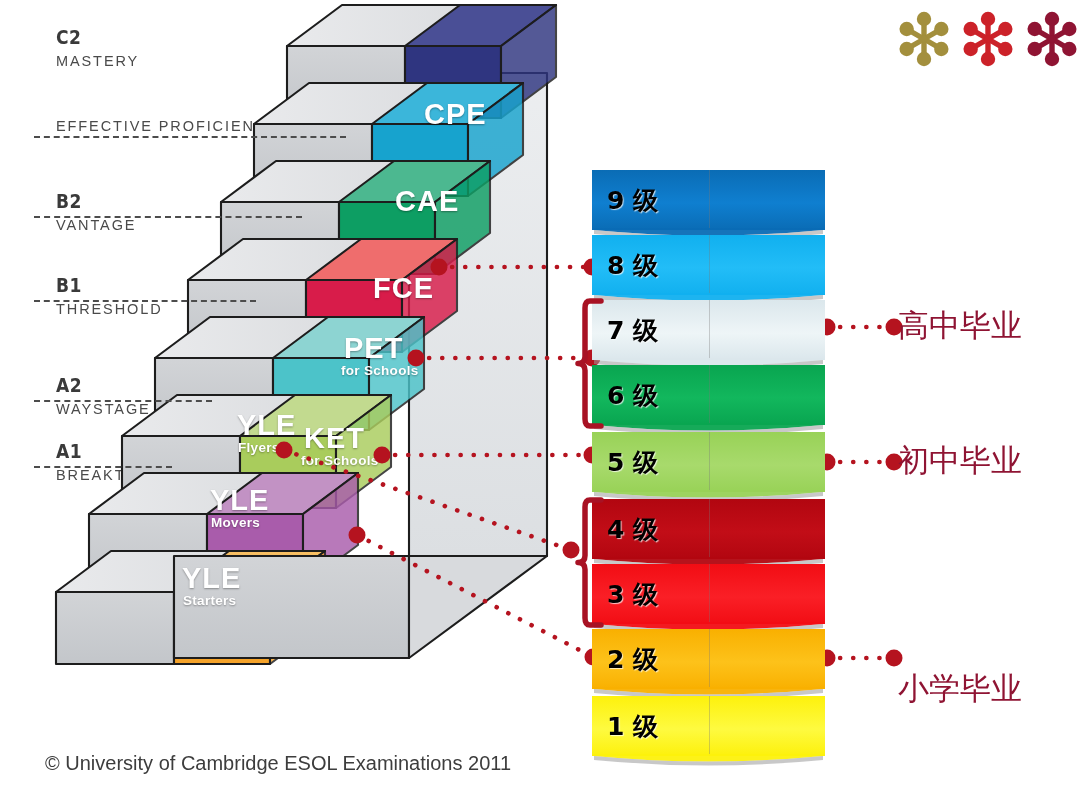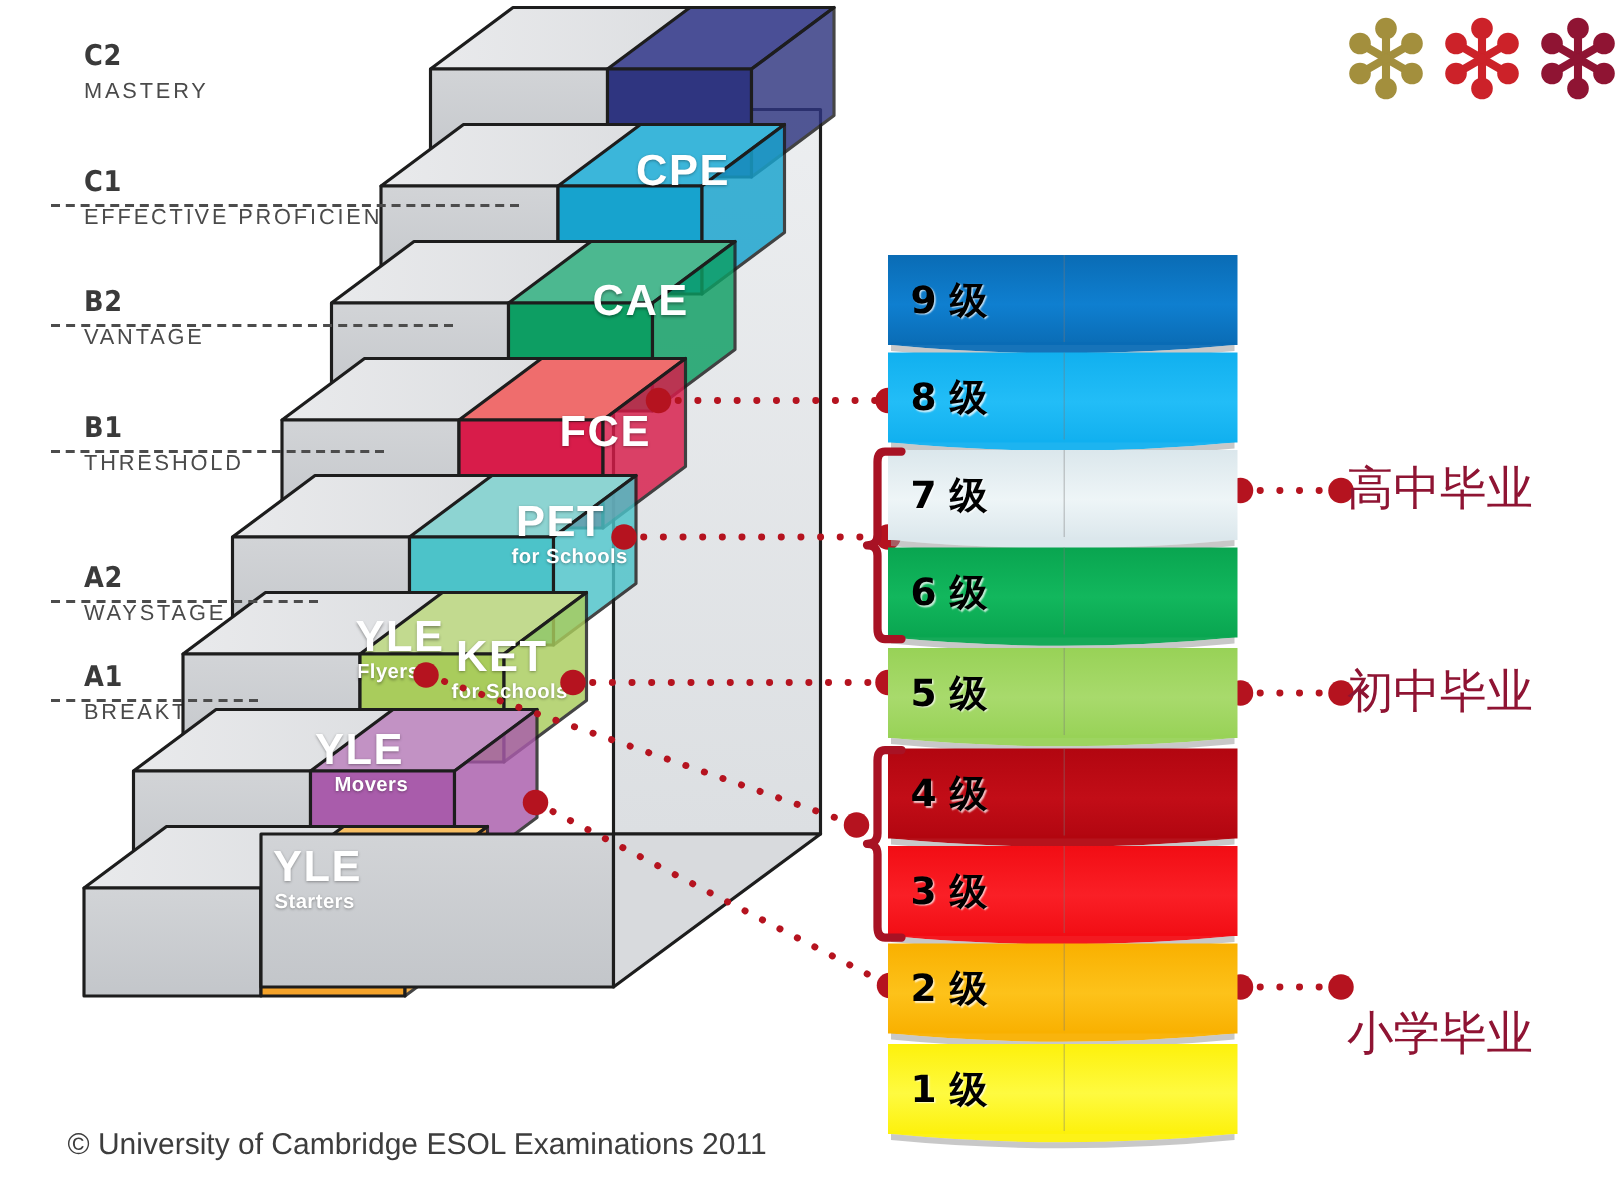--- a/index.html
+++ b/index.html
@@ -113,21 +113,20 @@
         </g>
     </svg>
   </div>
 
   <div id="cefr-col">
       <div class="cefr-group" style="top: 28px;">
         <div class="cefr-code">C2</div>
         <div class="cefr-name">MASTERY</div>
       </div>
       <div class="cefr-group" style="top: 112px;">
-        <div class="cefr-code">C1</div>
         <div class="cefr-name">EFFECTIVE PROFICIENCY</div>
       </div>
       <div class="cefr-group" style="top: 192px;">
         <div class="cefr-code">B2</div>
         <div class="cefr-name">VANTAGE</div>
       </div>
       <div class="cefr-group" style="top: 276px;">
         <div class="cefr-code">B1</div>
         <div class="cefr-name">THRESHOLD</div>
       </div>
@@ -223,21 +222,21 @@
       <div class="blocklabel bl-main" style="left: 412px; top: 99px;">CPE</div>
       <div class="blocklabel bl-main" style="left: 383px; top: 186px;">CAE</div>
       <div class="blocklabel bl-main" style="left: 361px; top: 273px;">FCE</div>
       <div class="blocklabel bl-main" style="left: 332px; top: 333px;">PET</div>
       <div class="blocklabel bl-sub" style="left: 329px; top: 363px;">for Schools</div>
       <div class="blocklabel bl-main" style="left: 292px; top: 423px;">KET</div>
       <div class="blocklabel bl-sub" style="left: 289px; top: 453px;">for Schools</div>
       <div class="blocklabel bl-main" style="left: 225px; top: 410px;">YLE</div>
       <div class="blocklabel bl-sub" style="left: 226px; top: 440px;">Flyers</div>
       <div class="blocklabel bl-main" style="left: 198px; top: 485px;">YLE</div>
-      <div class="blocklabel bl-sub" style="left: 199px; top: 515px; margin-left: 12px;">Movers</div>
+      <div class="blocklabel bl-sub" style="left: 199px; top: 515px;">Movers</div>
       <div class="blocklabel bl-main" style="left: 170px; top: 563px;">YLE</div>
       <div class="blocklabel bl-sub" style="left: 171px; top: 593px;">Starters</div>
     </div>
 
   <svg id="conn" style="position:absolute;left:0;top:0;" width="1080" height="786">
     <g id="conn-g">
         <g>
           <line x1="427" y1="267" x2="580" y2="267" stroke="#b5131f" stroke-width="4.6" stroke-linecap="round" stroke-dasharray="0.1 13"></line>
           <circle cx="427" cy="267" r="8.5" fill="#b5131f"></circle>
           <circle cx="580" cy="267" r="8.5" fill="#b5131f"></circle>

